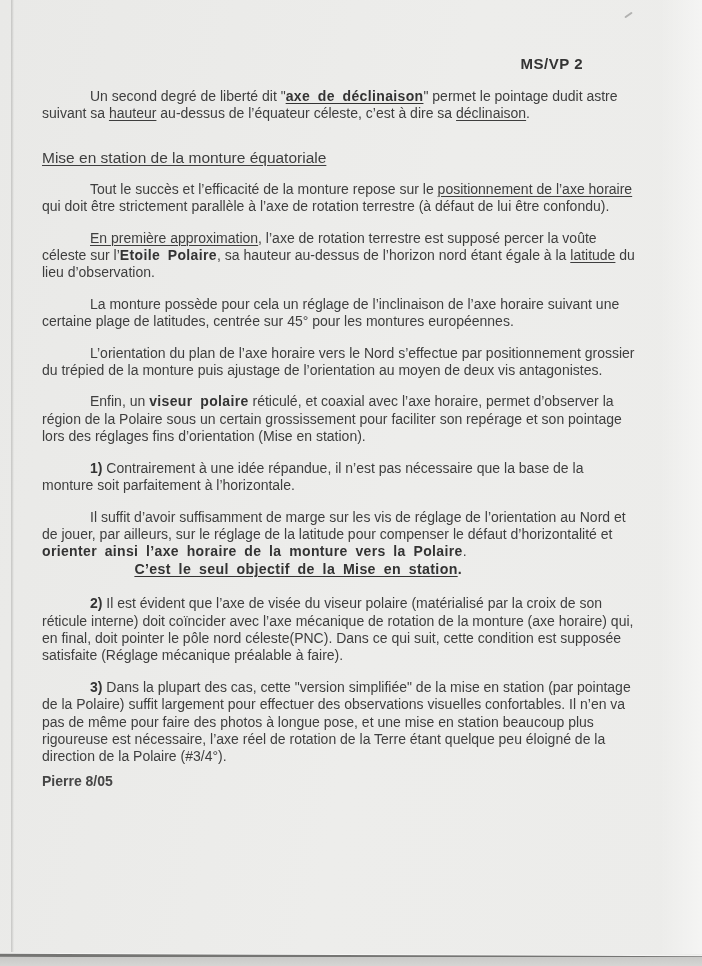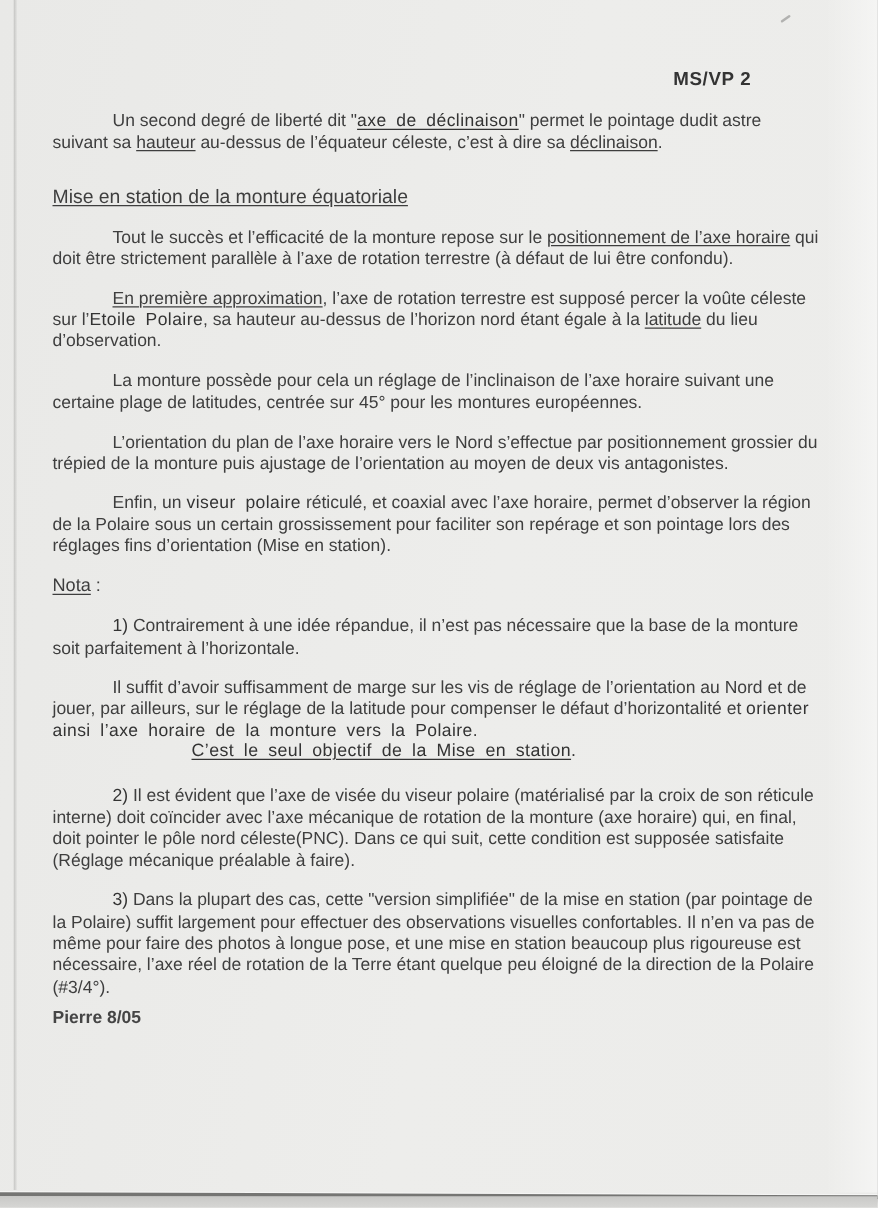--- a/index.html
+++ b/index.html
@@ -18,21 +18,21 @@
     background: linear-gradient(100deg, #e9e9e7 0%, #ededeb 55%, #ecECEA 100%);
     background-color: var(--paper, #ececea);
     color: var(--ink, #3e3e3e);
     box-sizing: border-box;
   }
   .content {
     position: relative;
     box-sizing: border-box;
     width: 100%;
     height: 100%;
-    padding: 55px 46px 0 42px;
+    padding: 55px 64px 0 42px;
     z-index: 2;
   }
   .header-code {
     text-align: right;
     padding-right: 55px; 
     font-weight: 700;
     font-size: 15px;
     letter-spacing: 0.5px;
     line-height: 18px;
     color: #343434;
@@ -52,21 +52,21 @@
     line-height: 19px;
   }
   .b-note  { margin-top: 15px; font-size: 14.5px; }
   .b-statement {
     margin-bottom: 17px;
     text-align: center;
     padding-right: 84px;
     font-size: 14.2px;
   }
   .seg { white-space: pre-wrap; }
-  .seg.bold { font-weight: 400; color: #333333; }
+  .seg.bold { font-weight: 700; color: #333333; }
   .seg.underline {
     text-decoration: underline;
     text-underline-offset: 2px;
     text-decoration-thickness: 1px;
   }
   .seg.wide { word-spacing: 3.5px; letter-spacing: 0.35px; }
   .footer {
     margin-top: 7px;
     text-align: left;
     padding-right: 36px; 
@@ -128,21 +128,20 @@
     <div class="header-code">MS/VP 2</div>
 
     <div class="doc-blocks">
         <div class="block b-intro"><span class="seg">Un second degré de liberté dit "</span><span class="seg bold underline wide">axe de déclinaison</span><span class="seg">" permet le pointage dudit astre suivant sa </span><span class="seg underline">hauteur</span><span class="seg"> au-dessus de l’équateur céleste, c’est à dire sa </span><span class="seg underline">déclinaison</span><span class="seg">.</span></div>
         <div class="block b-title"><span class="seg underline">Mise en station de la monture équatoriale</span></div>
         <div class="block b-paragraph"><span class="seg">Tout le succès et l’efficacité de la monture repose sur le </span><span class="seg underline">positionnement de l’axe horaire</span><span class="seg"> qui doit être strictement parallèle à l’axe de rotation terrestre (à défaut de lui être confondu).</span></div>
         <div class="block b-paragraph"><span class="seg underline">En première approximation</span><span class="seg">, l’axe de rotation terrestre est supposé percer la voûte céleste sur l’</span><span class="seg bold wide">Etoile Polaire</span><span class="seg">, sa hauteur au-dessus de l’horizon nord étant égale à la </span><span class="seg underline">latitude</span><span class="seg"> du lieu d’observation.</span></div>
         <div class="block b-paragraph"><span class="seg">La monture possède pour cela un réglage de l’inclinaison de l’axe horaire suivant une certaine plage de latitudes, centrée sur 45° pour les montures européennes.</span></div>
         <div class="block b-paragraph"><span class="seg">L’orientation du plan de l’axe horaire vers le Nord s’effectue par positionnement grossier du trépied de la monture puis ajustage de l’orientation au moyen de deux vis antagonistes.</span></div>
         <div class="block b-paragraph"><span class="seg">Enfin, un </span><span class="seg bold wide">viseur polaire</span><span class="seg"> réticulé, et coaxial avec l’axe horaire, permet d’observer la région de la Polaire sous un certain grossissement pour faciliter son repérage et son pointage lors des réglages fins d’orientation (Mise en station).</span></div>
-        <div class="block b-note"><span class="seg underline">Nota</span><span class="seg"> :</span></div>
         <div class="block b-paragraph"><span class="seg bold">1)</span><span class="seg"> Contrairement à une idée répandue, il n’est pas nécessaire que la base de la monture soit parfaitement à l’horizontale.</span></div>
         <div class="block b-paragraph"><span class="seg">Il suffit d’avoir suffisamment de marge sur les vis de réglage de l’orientation au Nord et de jouer, par ailleurs, sur le réglage de la latitude pour compenser le défaut d’horizontalité et </span><span class="seg bold wide">orienter ainsi l’axe horaire de la monture vers la Polaire</span><span class="seg">.</span></div>
         <div class="block b-statement"><span class="seg bold underline wide">C’est le seul objectif de la Mise en station</span><span class="seg bold">.</span></div>
         <div class="block b-paragraph"><span class="seg bold">2)</span><span class="seg"> Il est évident que l’axe de visée du viseur polaire (matérialisé par la croix de son réticule interne) doit coïncider avec l’axe mécanique de rotation de la monture (axe horaire) qui, en final, doit pointer le pôle nord céleste(PNC). Dans ce qui suit, cette condition est supposée satisfaite (Réglage mécanique préalable à faire).</span></div>
         <div class="block b-paragraph"><span class="seg bold">3)</span><span class="seg"> Dans la plupart des cas, cette "version simplifiée" de la mise en station (par pointage de la Polaire) suffit largement pour effectuer des observations visuelles confortables. Il n’en va pas de même pour faire des photos à longue pose, et une mise en station beaucoup plus rigoureuse est nécessaire, l’axe réel de rotation de la Terre étant quelque peu éloigné de la direction de la Polaire (#3/4°).</span></div>
       </div>
 
     <div class="footer">Pierre 8/05</div>
   </div>
 

